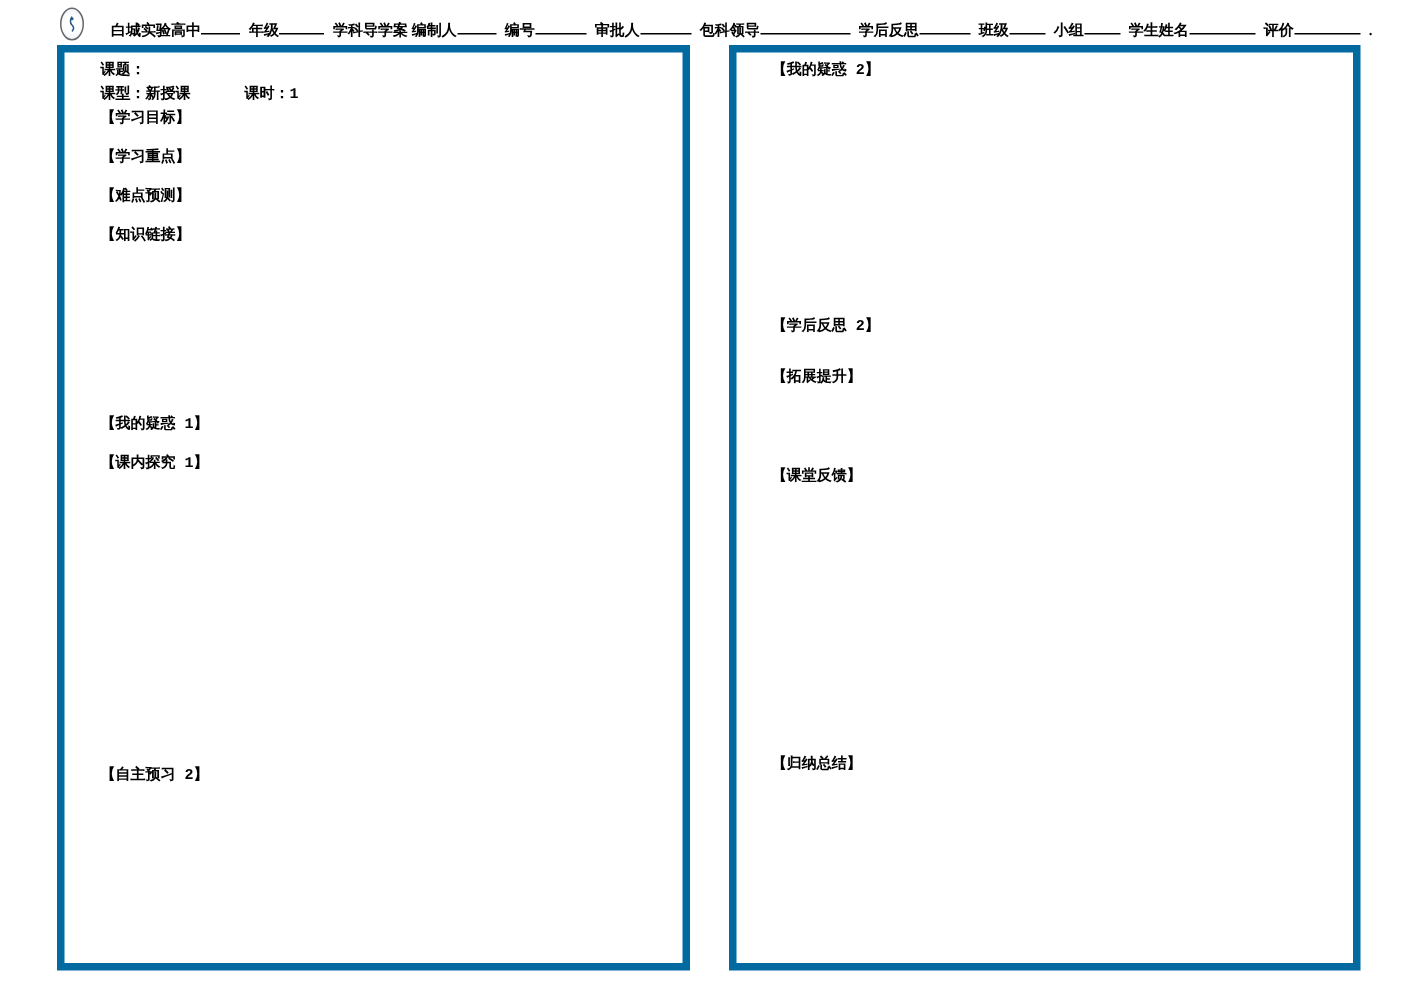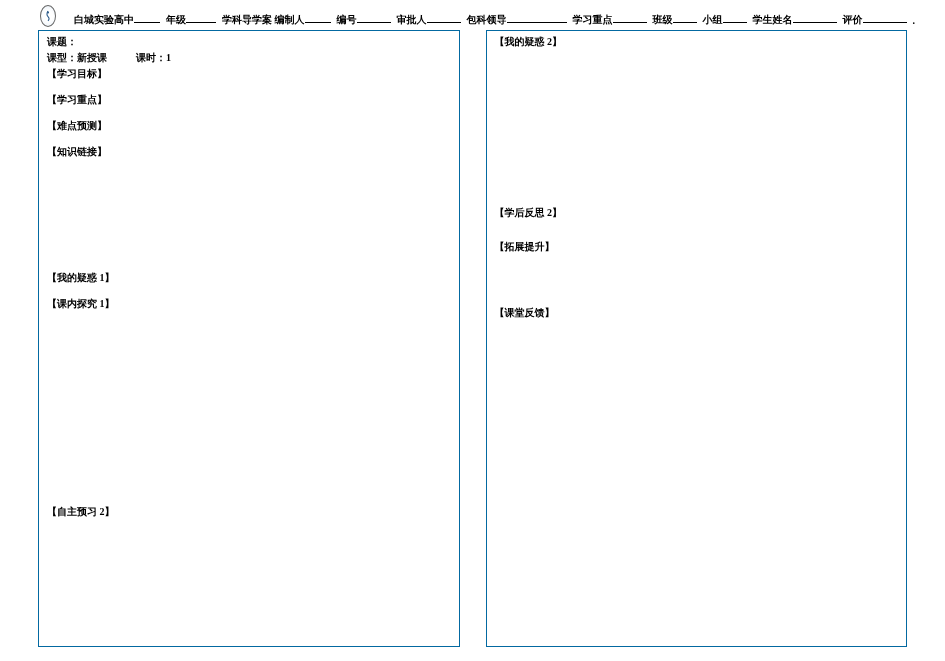--- a/index.html
+++ b/index.html
@@ -61,24 +61,25 @@
       height: 10px;
     }
     .content-area {
       display: flex;
       padding: 0 38px 10px 38px;
       gap: 26px;
       height: calc(100% - 34px);
     }
     .panel {
       flex: 1;
-      border: 1px solid #0369a1;
-      padding: 4px 8px;
+      border: 5px solid #0369a1;
+      padding: 4px 24px;
       font-weight: bold;
       position: relative;
+      font-family: Liberation Mono, monospace;
     }
     .line {
       margin-bottom: 2px;
       white-space: nowrap;
     }
     .section {
       font-weight: bold;
     }
     .spacer-sm { height: 12px; }
     .spacer-md { height: 20px; }
@@ -115,21 +116,21 @@
     </span>
     <span class="field">
       <span class="field-label">审批人</span>
       <span class="field-line" style="width:34px"></span>
     </span>
     <span class="field">
       <span class="field-label">包科领导</span>
       <span class="field-line" style="width:60px"></span>
     </span>
     <span class="field">
-      <span class="field-label">学习重点</span>
+      <span class="field-label">学后反思</span>
       <span class="field-line" style="width:34px"></span>
     </span>
     <span class="field">
       <span class="field-label">班级</span>
       <span class="field-line" style="width:24px"></span>
     </span>
     <span class="field">
       <span class="field-label">小组</span>
       <span class="field-line" style="width:24px"></span>
     </span>
@@ -177,15 +178,16 @@
   <div class="panel">
     <div class="section">【我的疑惑 2】</div>
     <div class="spacer-sm"></div>
     <div class="spacer-huge" style="height:145px"></div>
     <div class="section">【学后反思 2】</div>
     <div class="spacer-md"></div>
     <div class="section">【拓展提升】</div>
     <div class="spacer-xl" style="height:52px"></div>
     <div class="section">【课堂反馈】</div>
     <div class="spacer-huge" style="height:178px"></div>
+    <div class="section">【归纳总结】</div>
   </div>
 
 </div>
 
 </body></html>

